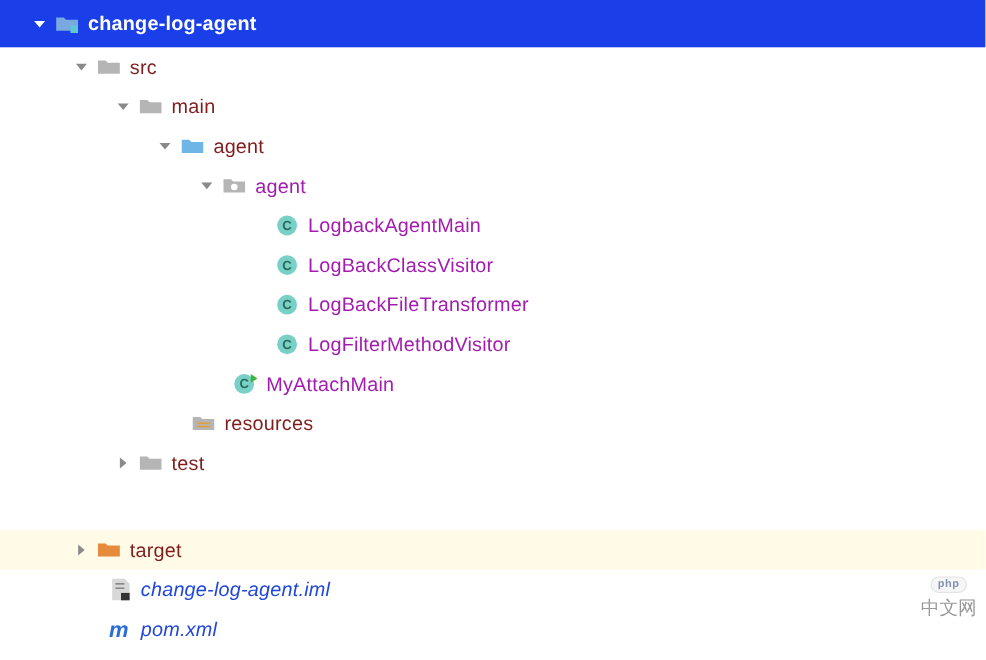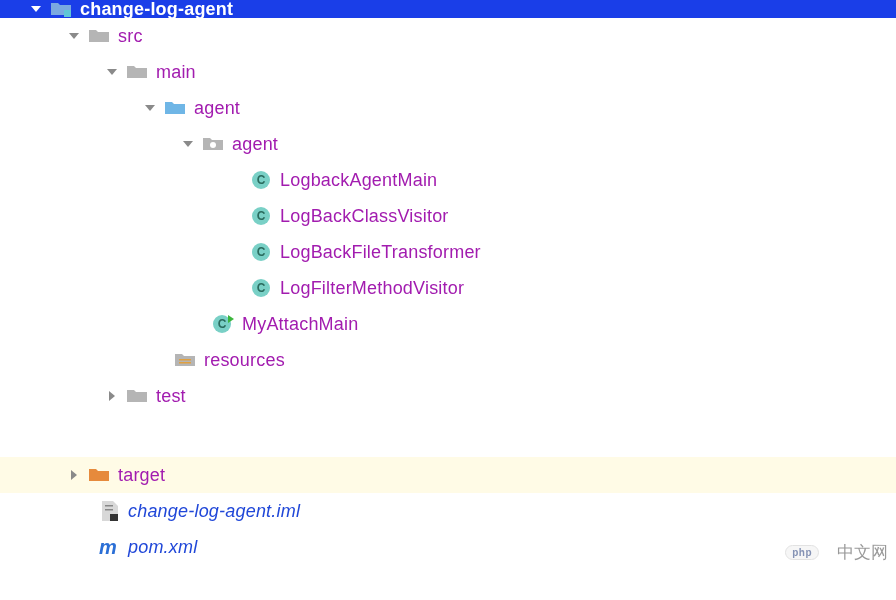--- a/index.html
+++ b/index.html
@@ -15,21 +15,21 @@
   .tree-row {
     display: flex;
     align-items: center;
     height: 36px;
     white-space: nowrap;
   }
   .tree-row.root {
     background: #1a3ee8;
     color: #fff;
     font-weight: 600;
-    height: 18px;
+    height: 43px;
   }
   .tree-row.highlighted {
     background: #fffbe6;
     margin-top: 43px;
   }
   .arrow {
     width: 16px;
     height: 16px;
     display: inline-flex;
     align-items: center;
@@ -42,31 +42,32 @@
     width: 22px;
     height: 22px;
     display: inline-flex;
     align-items: center;
     justify-content: center;
     margin-right: 8px;
     flex-shrink: 0;
   }
   .label { letter-spacing: 0.2px; }
   .label.white { color: #fff; }
-  .label.gray { color: #a21caf; }
+  .label.gray { color: #7f1d1d; }
   .label.green { color: #a21caf; }
   .label.blue { color: #2047d8; font-style: italic; }
   .watermark {
     position: absolute;
     right: 8px;
     bottom: 36px;
     display: flex;
     align-items: center;
-    gap: 18px;
+    gap: 2px;
     opacity: 0.85;
+    flex-direction: column;
   }
   .watermark-badge {
     background: #f5f5f5;
     border: 1px solid #ddd;
     border-radius: 12px;
     padding: 1px 6px;
     font-size: 10px;
     font-weight: 700;
     color: #6f7fa8;
     letter-spacing: 0.5px;

